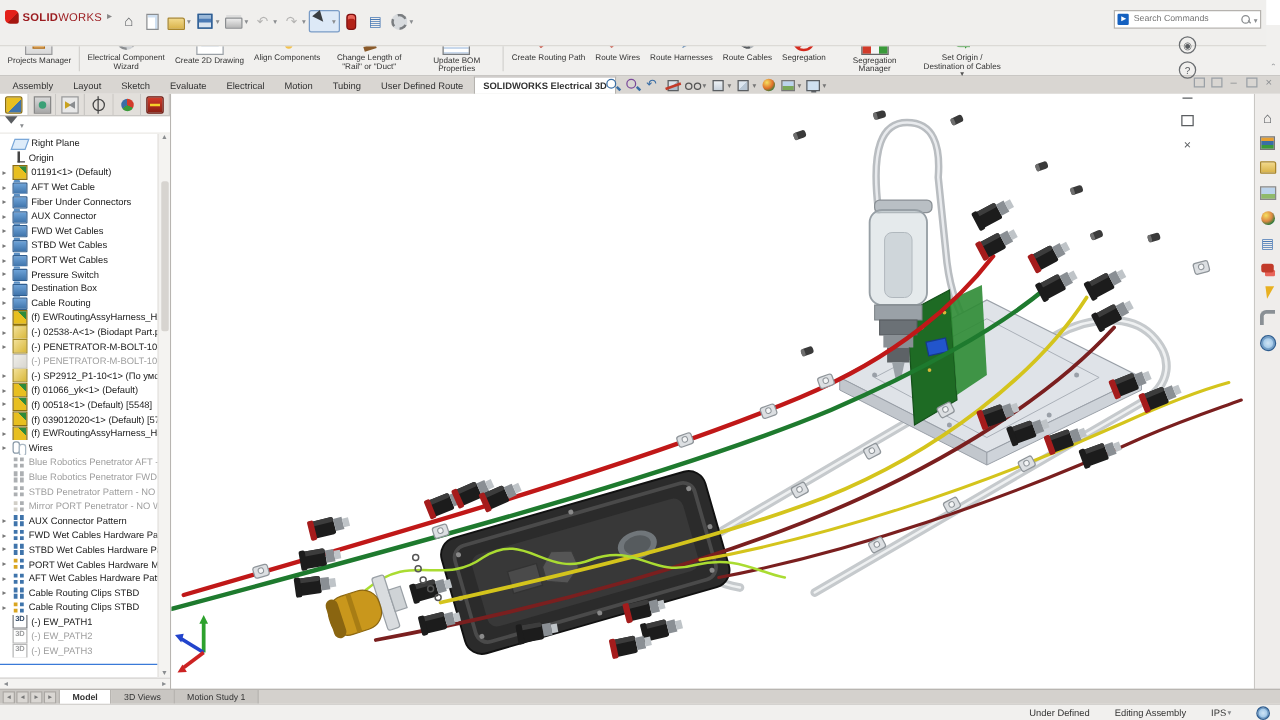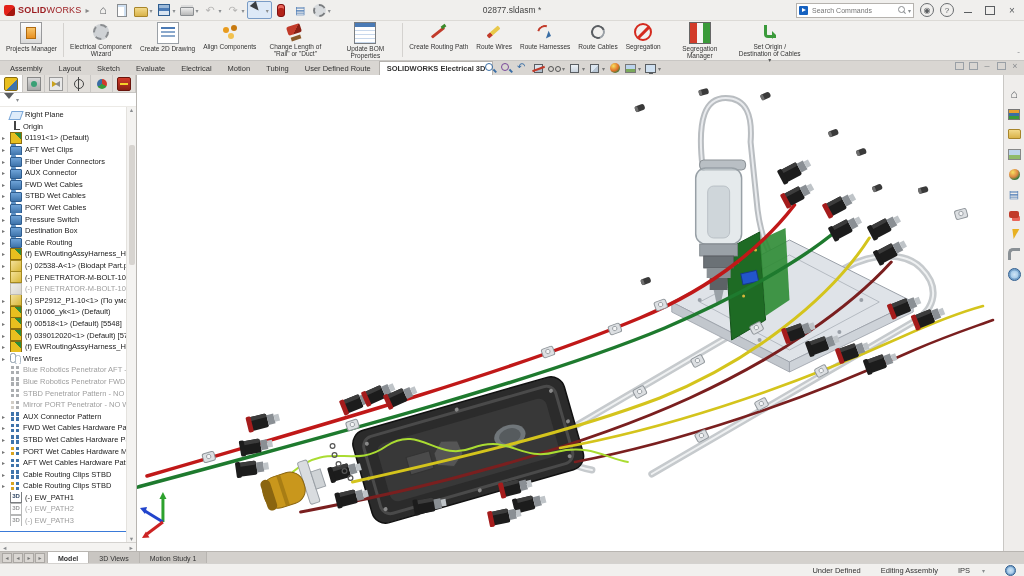--- a/index.html
+++ b/index.html
@@ -1,20 +1,20 @@
 <!DOCTYPE html>
 <html><head>
 <meta charset="utf-8">
 <style>
   html,body{margin:0;padding:0;}
   body{font-family:"Liberation Sans",sans-serif;-webkit-font-smoothing:antialiased;}
   .app{position:relative;width:1024px;height:576px;background:#fff;overflow:hidden;font-family:"Liberation Sans",sans-serif;}
 
   
-  .titlebar{position:absolute;top:0;left:0;right:0;height:20px;background:#f0efed;border-bottom:1px solid #dcdad6;display:flex;align-items:center;padding:0 4px;z-index:30;}
+  .titlebar{position:absolute;top:0;left:0;right:11px;height:20px;background:#f0efed;border-bottom:1px solid #dcdad6;display:flex;align-items:flex-start;padding:8px 4px;z-index:30;}
   .brand{display:flex;align-items:center;gap:3px;flex:none;}
   .brand-glyph{width:11px;height:11px;background:linear-gradient(135deg,#e32119 55%,#a5160f 55%);border-radius:2px 4px 2px 4px;}
   .brand-text{font-size:9px;letter-spacing:.2px;color:#9b1b1f;}
   .brand-text b{font-weight:bold;}
   .flyout{font-size:8px;color:#888;margin:0 4px;}
   .qat{display:flex;align-items:center;gap:0px;}
   .qbtn{display:flex;align-items:center;padding:1px 2px;border-radius:2px;position:relative;}
   .qbtn.active{border:1px solid #7a9cc6;background:#dde9f7;}
   .qbtn.caret::after{content:"▾";font-size:6px;color:#8a8d90;margin-left:1px;}
   .qbtn.dis .qic{opacity:.4;filter:grayscale(1);}
@@ -24,21 +24,21 @@
   .qic.ic-open::before{content:"";width:12px;height:8px;background:linear-gradient(#f2d98a,#d9b34a);border:1px solid #a8852a;border-radius:1px 2px 1px 1px;margin-top:3px;}
   .qic.ic-save::before{content:"";width:10px;height:10px;background:#4a7ab5;border:1px solid #2f5d8f;box-shadow:inset 0 -4px 0 #d9e4f0,inset 0 3px 0 #9ab8d8;}
   .qic.ic-print::before{content:"";width:12px;height:7px;background:linear-gradient(#ececec,#b8b8b8);border:1px solid #8a8d90;border-radius:1px;box-shadow:0 -3px 0 -1px #ddd;margin-top:2px;}
   .qic.ic-undo::before{content:"↶";}
   .qic.ic-redo::before{content:"↷";}
   .qic.ic-select-arrow::before{content:"";width:0;height:0;border:4px solid transparent;border-top:9px solid #3a3d40;transform:rotate(-40deg);margin-top:-3px;}
   .qic.ic-rebuild::before{content:"";width:6px;height:11px;background:#b22218;border-radius:3px;border:1px solid #801010;box-shadow:inset 0 3px 0 #e8655a;}
   .qic.ic-file-properties::before{content:"▤";font-size:11px;color:#4a7ab5;}
   .qic.ic-options::before{content:"";width:9px;height:9px;border:2px dashed #7a7d80;border-radius:50%;background:#d8dbde;}
   .doc-title{position:absolute;left:300px;right:300px;text-align:center;font-size:8.5px;color:#444;pointer-events:none;}
-  .tb-right{margin-left:auto;display:flex;align-items:center;gap:6px;}
+  .tb-right{margin-left:auto;display:flex;align-items:center;gap:6px;flex-direction:column;}
   .searchbox{display:flex;align-items:center;width:112px;height:13px;background:#fff;border:1px solid #b5b2ae;padding:0 2px;gap:2px;}
   .search-glyph{width:9px;height:9px;background:#1561c0;border-radius:1px;position:relative;flex:none;}
   .search-glyph::before{content:"";position:absolute;left:3px;top:2px;border:2.5px solid transparent;border-left:4px solid #fff;}
   .searchbox input{border:none;outline:none;flex:1;font-size:7px;color:#666;background:transparent;min-width:0;font-family:"Liberation Sans",sans-serif;}
   .mag{width:8px;height:8px;position:relative;flex:none;}
   .mag::before{content:"";position:absolute;left:0;top:0;width:5px;height:5px;border:1px solid #8a8d90;border-radius:50%;}
   .mag::after{content:"";position:absolute;left:5.5px;top:5.5px;width:3px;height:1px;background:#8a8d90;transform:rotate(45deg);}
   .tiny-caret{font-size:6px;color:#8a8d90;}
   .circle-btn{width:12px;height:12px;border:1px solid #6a6d70;border-radius:50%;display:flex;align-items:center;justify-content:center;font-size:8px;color:#5a5d60;}
   .win-btn{width:16px;height:14px;display:flex;align-items:center;justify-content:center;color:#5a5d60;font-size:10px;position:relative;}
@@ -163,21 +163,21 @@
   .tpic.ic-routing-library::before{content:"";width:9px;height:9px;border:3px solid #8a9095;border-right:none;border-bottom:none;border-radius:5px 0 0 0;}
   .tpic.ic-web::before{content:"";width:11px;height:11px;border-radius:50%;border:1px solid #2f5d8f;background:radial-gradient(circle,#cfe4f5,#7ab0dd);box-shadow:inset 0 0 0 1.5px rgba(47,93,143,.35);}
 
   
   .modeltabs{position:absolute;left:0;right:0;bottom:12px;height:12px;background:#d4d1cd;border-top:1px solid #b8b5b1;display:flex;align-items:stretch;z-index:15;}
   .mnav{display:flex;align-items:center;gap:1px;padding:0 2px;background:#c9c6c2;border-right:1px solid #b8b5b1;}
   .mnav span{width:8px;height:8px;background:#dad7d3;border:1px solid #aaa7a3;font-size:5px;color:#777;display:flex;align-items:center;justify-content:center;}
   .mtab{font-size:7px;padding:0 10px;border-right:1px solid #b8b5b1;display:flex;align-items:center;color:#333;background:#c9c6c2;white-space:nowrap;}
   .mtab.active{background:#fff;font-weight:bold;}
   .statusbar{position:absolute;left:0;right:0;bottom:0;height:12px;background:#f1f0ee;border-top:1px solid #d4d2cf;display:flex;align-items:center;justify-content:flex-end;font-size:7.5px;color:#333;gap:20px;padding-right:8px;z-index:15;padding-left:21px;}
-  .units{display:flex;align-items:center;gap:12px;}
+  .units{display:flex;align-items:center;gap:1px;}
   .globe{width:9px;height:9px;border-radius:50%;border:1px solid #2f5d8f;background:radial-gradient(circle,#cfe4f5,#7ab0dd);box-shadow:inset 0 0 0 1px rgba(47,93,143,.4);}
 </style>
 </head>
 <body>
 
 <div class="app">
 
   <div class="titlebar">
     <div class="brand">
       <span class="brand-glyph"></span>
@@ -212,21 +212,20 @@
         <span class="qbtn">
           <span class="qic ic-rebuild"></span>
         </span>
         <span class="qbtn">
           <span class="qic ic-file-properties"></span>
         </span>
         <span class="qbtn caret">
           <span class="qic ic-options"></span>
         </span>
     </div>
-    <div class="doc-title">02877.sldasm *</div>
     <div class="tb-right">
       <div class="searchbox">
         <span class="search-glyph"></span>
         <input type="text" placeholder="Search Commands" style="">
         <span class="mag"></span>
         <span class="tiny-caret">▾</span>
       </div>
       <span class="circle-btn">◉</span>
       <span class="circle-btn">?</span>
       <span class="win-btn win-min"></span>
@@ -390,21 +389,21 @@
               <span class="tlabel">Origin</span>
             </div>
             <div class="trow">
               <span class="arrow">▸</span>
               <span class="ticon ic-asm"></span>
               <span class="tlabel">01191&lt;1&gt; (Default)</span>
             </div>
             <div class="trow">
               <span class="arrow">▸</span>
               <span class="ticon ic-folder"></span>
-              <span class="tlabel">AFT Wet Clips</span>
+              <span class="tlabel">AFT Wet Cable</span>
             </div>
             <div class="trow">
               <span class="arrow">▸</span>
               <span class="ticon ic-folder"></span>
               <span class="tlabel">Fiber Under Connectors</span>
             </div>
             <div class="trow">
               <span class="arrow">▸</span>
               <span class="ticon ic-folder"></span>
               <span class="tlabel">AUX Connector</span>

